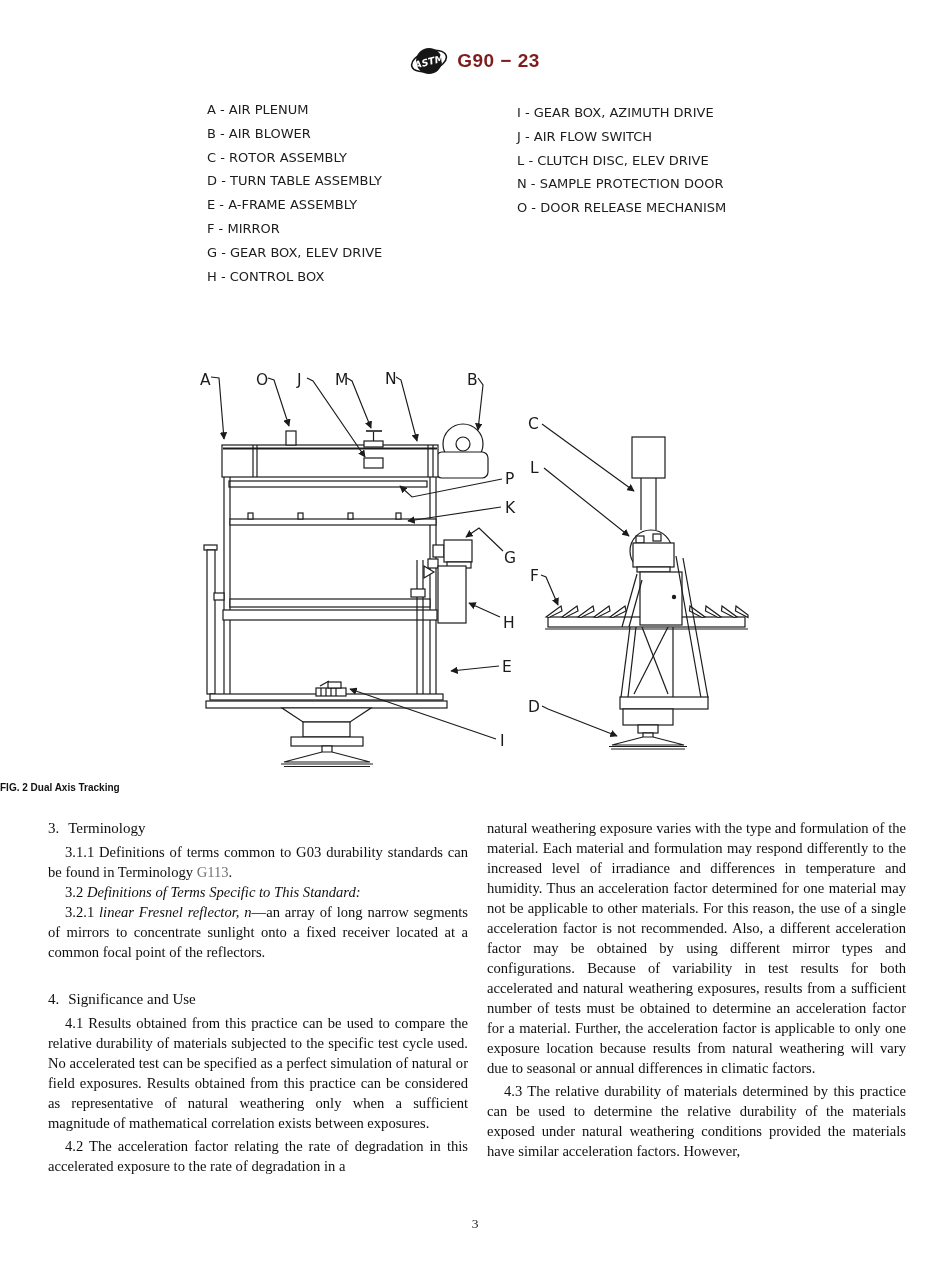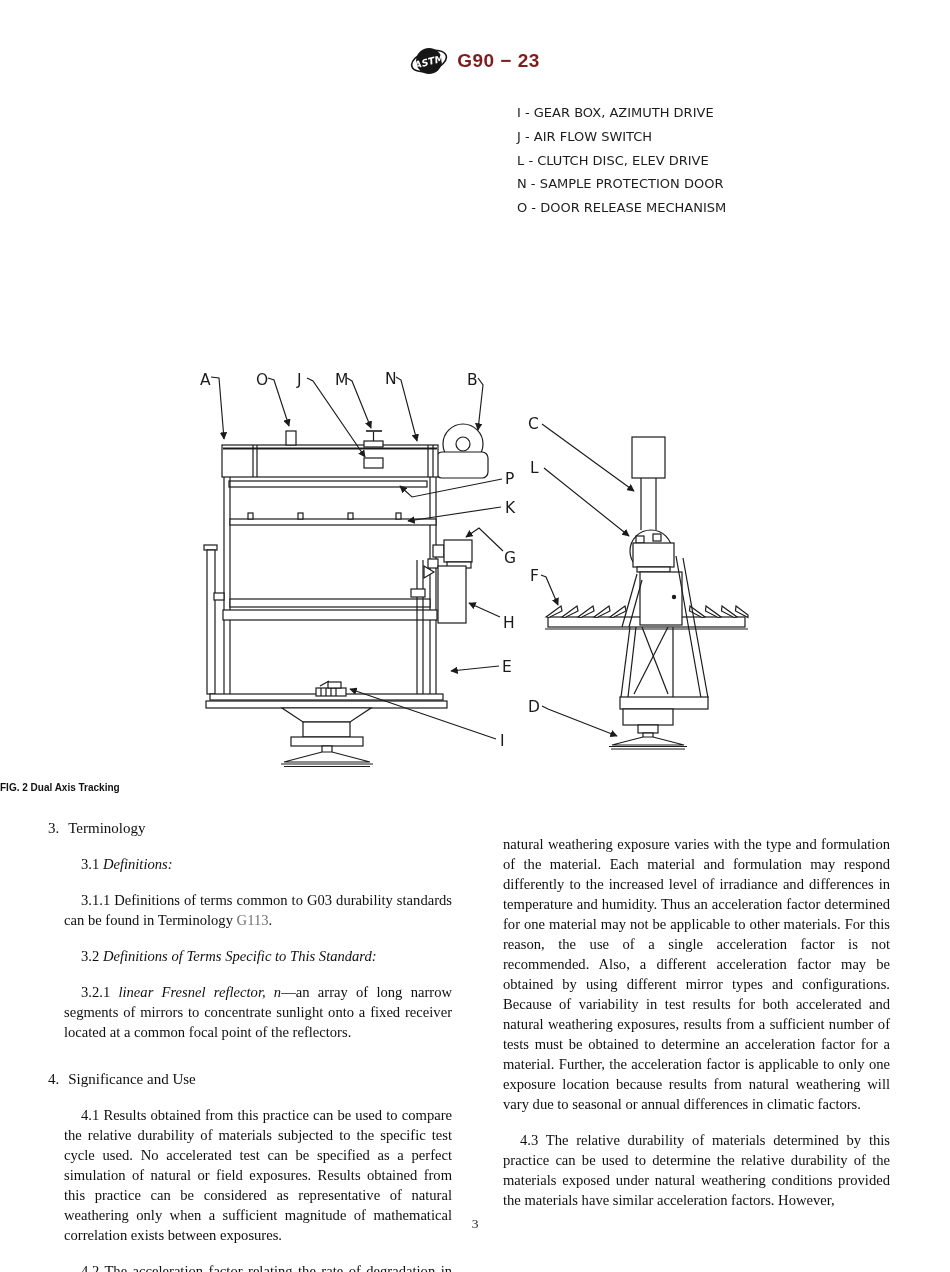--- a/index.html
+++ b/index.html
@@ -14,21 +14,21 @@
   #legend-left{left:207px;top:98px;}
   #legend-right{left:517px;top:101px;}
   
   #figsvg{position:absolute;left:0;top:0;}
   .fig-caption{position:absolute;top:782px;left:0;width:950px;text-align:left;
     font-family:"Liberation Sans", sans-serif;font-weight:bold;font-size:10px;color:#111;}
   
   .col{position:absolute;top:818px;width:420px;font-size:14.6px;line-height:20px;text-align:justify;color:#0f0f0f;}
   #col-left{left:48px;}
   #col-right{left:487px;width:419px;}
-  .col p{margin:16px;padding:0;}
+  .col p{margin:0;padding:0;}
   .indent{text-indent:17px;}
   .psp{margin-top:3px !important;}
   h3.sec{font-size:15px;margin:0 0 4px 0;font-weight:normal;}
   h3.sec .secno{margin-right:9px;}
   #sec4h{margin-top:27px;}
   .it{font-style:italic;}
   .ref-link{color:#737373;cursor:pointer;}
   #pagenum{position:absolute;top:1216px;left:0;width:950px;text-align:center;font-size:13.5px;color:#222;}
   svg text.callout{font-family:"DejaVu Sans", sans-serif;font-size:15.5px;fill:#1b1b1b;}
 </style>
@@ -39,20 +39,30 @@
 
   <div id="hdr">
     <svg width="38" height="34" viewBox="0 0 38 34">
       <circle cx="19" cy="17" r="13" fill="#161616"></circle>
       <ellipse cx="19" cy="17" rx="18" ry="9.5" fill="none" stroke="#161616" stroke-width="1.6" transform="rotate(-18 19 17)"></ellipse>
       <text x="19" y="21" text-anchor="middle" transform="rotate(-14 19 17)" style="font-family:'DejaVu Sans',sans-serif;font-weight:bold;font-style:italic;font-size:9.5px;fill:#fff">ASTM</text>
     </svg>
     <span id="designation">G90 − 23</span>
   </div>
 
+  <div id="legend-left" class="legend-col">
+    <div>A - AIR PLENUM</div>
+    <div>B - AIR BLOWER</div>
+    <div>C - ROTOR ASSEMBLY</div>
+    <div>D - TURN TABLE ASSEMBLY</div>
+    <div>E - A-FRAME ASSEMBLY</div>
+    <div>F - MIRROR</div>
+    <div>G - GEAR BOX, ELEV DRIVE</div>
+    <div>H - CONTROL BOX</div>
+  </div>
   <div id="legend-right" class="legend-col">
     <div>I - GEAR BOX, AZIMUTH DRIVE</div>
     <div>J - AIR FLOW SWITCH</div>
     <div>L - CLUTCH DISC, ELEV DRIVE</div>
     <div>N - SAMPLE PROTECTION DOOR</div>
     <div>O - DOOR RELEASE MECHANISM</div>
   </div>
 
   <svg id="figsvg" width="950" height="800" viewBox="0 0 950 800">
     <defs>
@@ -210,21 +220,20 @@
     <text class="callout" x="530" y="581">F</text>
     <text class="callout" x="528" y="712">D</text>
   </svg>
 
   <div class="fig-caption">FIG. 2 Dual Axis Tracking</div>
 
   <div id="col-left" class="col">
     <h3 class="sec">
       <span class="secno">3.</span><span>Terminology</span>
     </h3>
-    <p class="indent"><span>3.1 </span><span class="it">Definitions:</span></p>
     <p class="indent"><span>3.1.1 Definitions of terms common to G03 durability standards can be found in Terminology </span><span class="ref-link">G113</span><span>.</span></p>
     <p class="indent"><span>3.2 </span><span class="it">Definitions of Terms Specific to This Standard:</span></p>
     <p class="indent"><span>3.2.1 </span><span class="it">linear Fresnel reflector, n</span><span>—an array of long narrow segments of mirrors to concentrate sunlight onto a fixed receiver located at a common focal point of the reflectors.</span></p>
     <h3 class="sec" id="sec4h">
       <span class="secno">4.</span><span>Significance and Use</span>
     </h3>
     <p class="indent"><span>4.1 Results obtained from this practice can be used to compare the relative durability of materials subjected to the specific test cycle used. No accelerated test can be specified as a perfect simulation of natural or field exposures. Results obtained from this practice can be considered as representative of natural weathering only when a sufficient magnitude of mathematical correlation exists between exposures.</span></p>
     <p class="indent psp"><span>4.2 The acceleration factor relating the rate of degradation in this accelerated exposure to the rate of degradation in a</span></p>
   </div>
 

